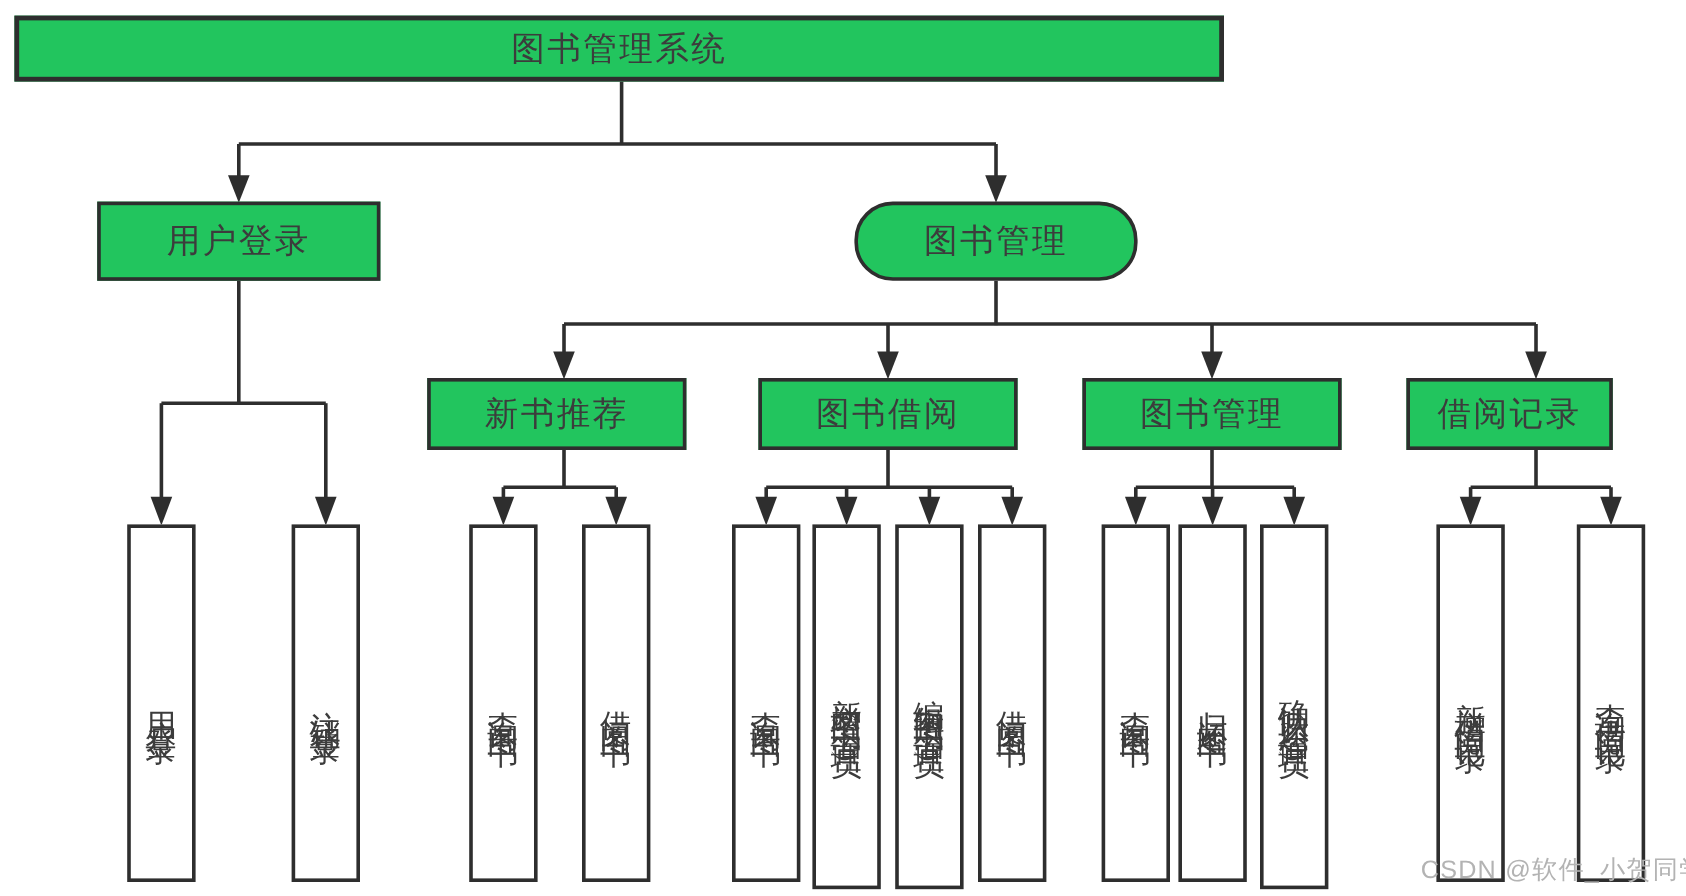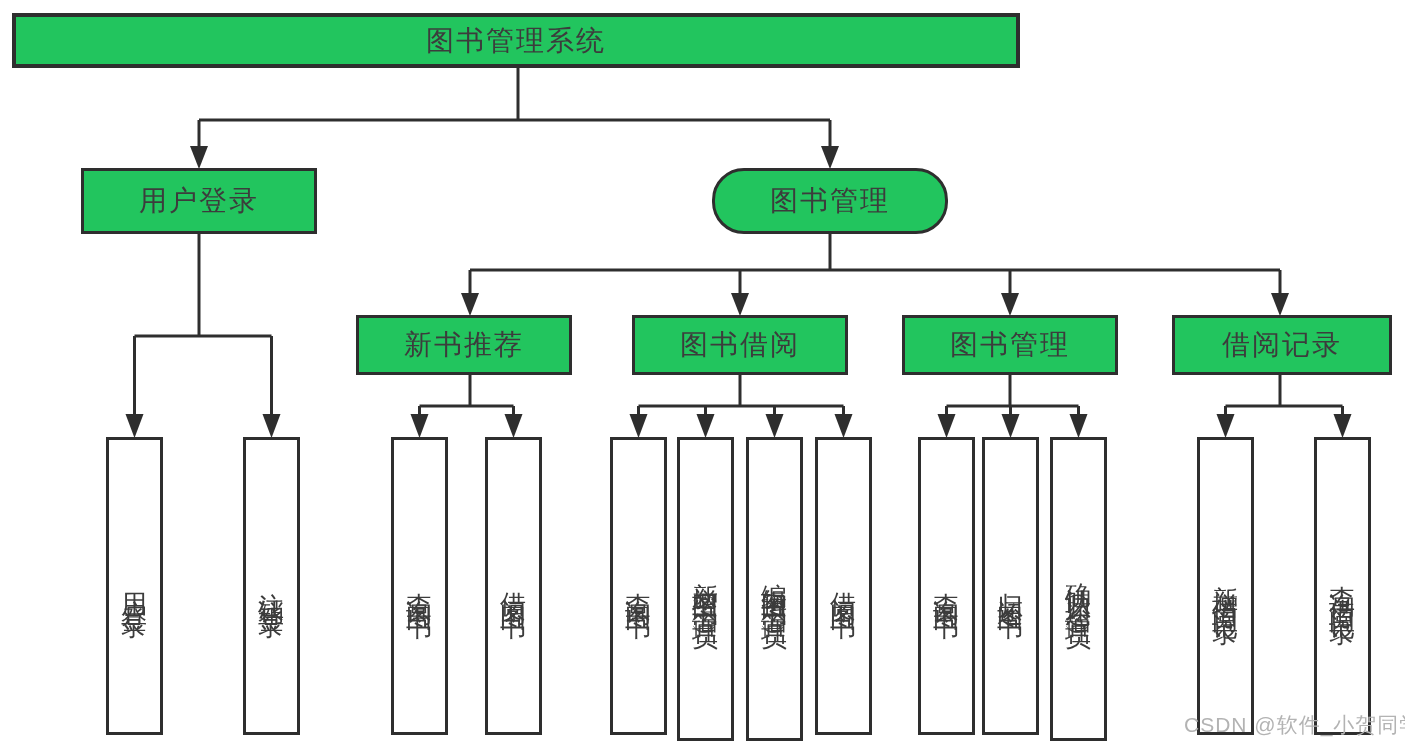--- a/index.html
+++ b/index.html
@@ -126,21 +126,21 @@
   </svg>
 
   <div class="hbox root" style="left:12px;top:13px;width:1008px;height:55px;">图书管理系统</div>
 
   <div class="hbox" style="left:81px;top:168px;width:236px;height:66px;">用户登录</div>
   <div class="hbox" style="left:712px;top:168px;width:236px;height:66px;border-radius:32px;">图书管理</div>
 
   <div class="hbox" style="left:356px;top:315px;width:216px;height:60px;">新书推荐</div>
   <div class="hbox" style="left:632px;top:315px;width:216px;height:60px;">图书借阅</div>
   <div class="hbox" style="left:902px;top:315px;width:216px;height:60px;">图书管理</div>
-  <div class="hbox" style="left:1172px;top:315px;width:220px;height:60px;">借阅记录</div>
+  <div class="hbox" style="left:1172px;top:315px;width:172px;height:60px;">借阅记录</div>
 
   <div class="vbox" style="left:106px;">用户登录</div>
   <div class="vbox" style="left:243px;">注销登录</div>
 
   <div class="vbox" style="left:391px;">查询图书</div>
   <div class="vbox" style="left:485px;">借阅图书</div>
 
   <div class="vbox" style="left:610px;">查询图书</div>
   <div class="vbox tall" style="left:677px;">新增图书（管理员）</div>
   <div class="vbox tall" style="left:746px;">编辑图书（管理员）</div>

